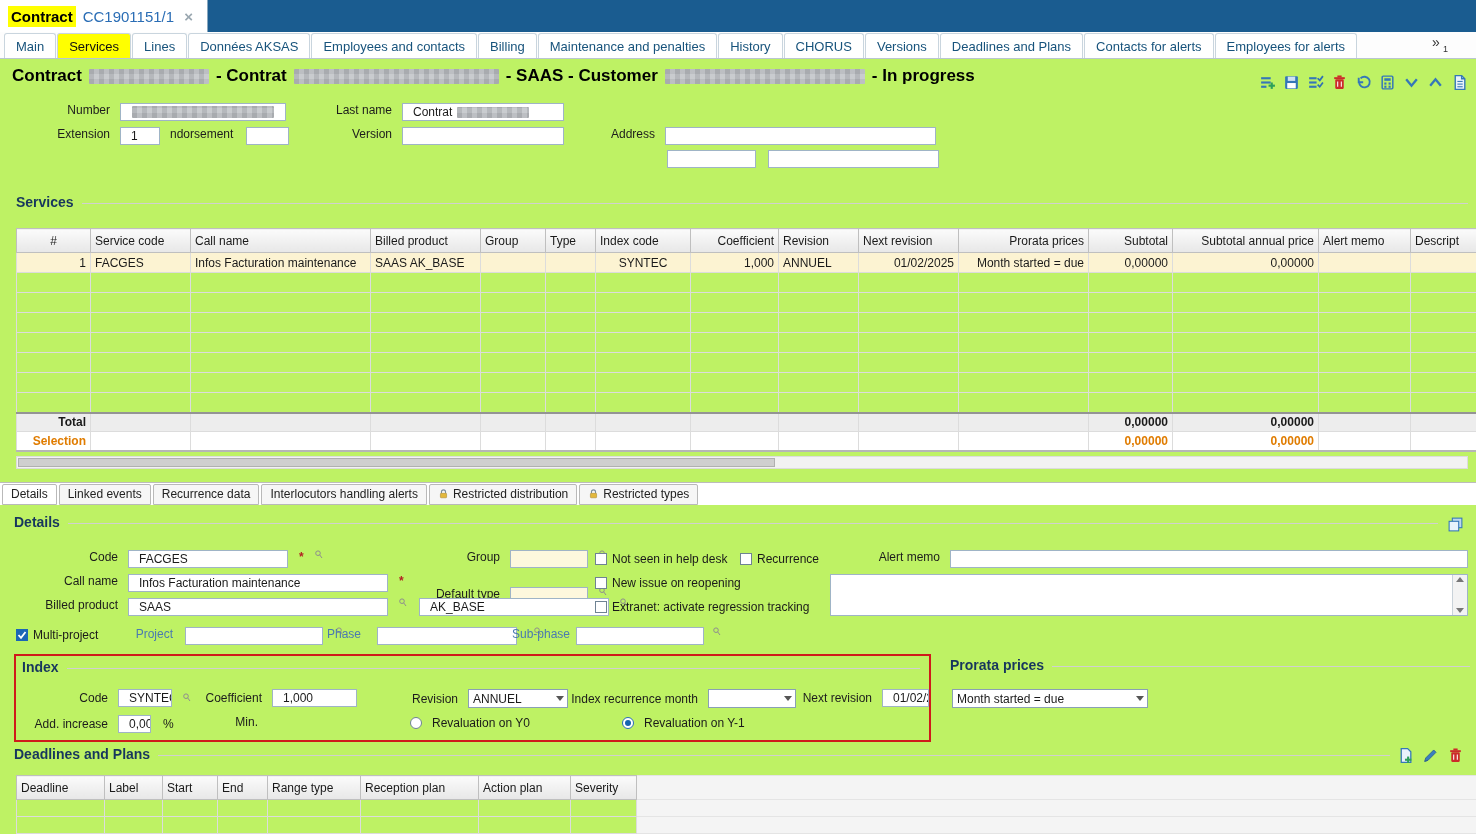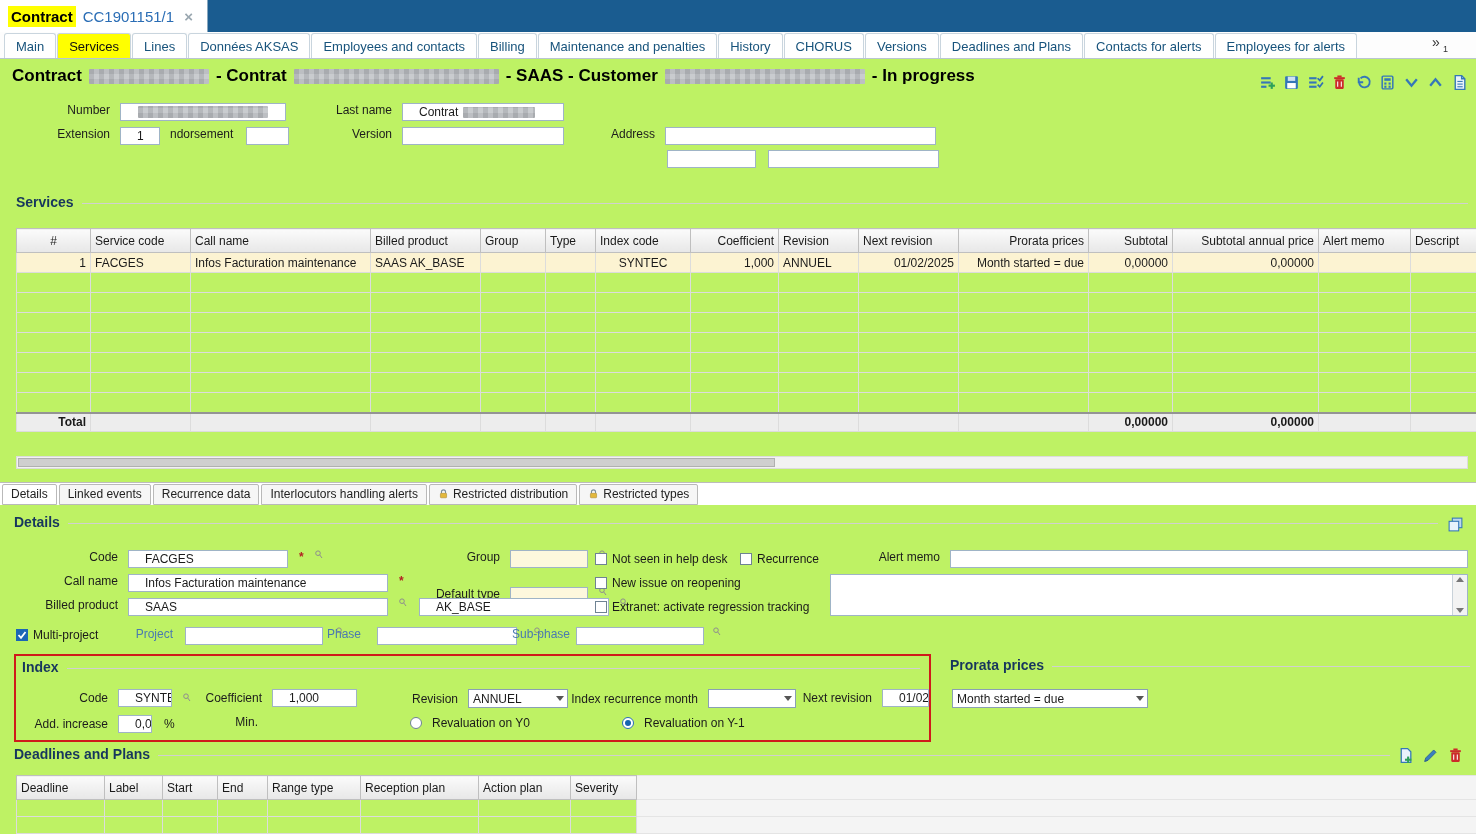--- a/index.html
+++ b/index.html
@@ -27,21 +27,21 @@
 .blur.w-a{width:120px}.blur.w-b{width:205px}.blur.w-c{width:200px}
 .blur.fill{flex:1;height:12px;margin:0 1px}
 .blur.inline{width:72px;height:11px;margin-left:5px}
 .title-tools{position:absolute;top:74px;right:8px;display:flex;gap:7px;align-items:center}
 .icon16{width:17px;height:17px;display:inline-block;cursor:pointer}
 
 
 .fgroup{position:absolute;display:flex;align-items:flex-start;gap:10px}
 .flabel{color:#1c1c1c;text-align:right;white-space:nowrap;font-size:12px}
 .flabel.blue{color:#4a7ab0}
-.tinput{height:18px;border:1px solid #9fb4c6;background:#fff;font-size:12px;padding:0 16px;display:flex;align-items:center;overflow:hidden;white-space:nowrap}
+.tinput{height:18px;border:1px solid #9fb4c6;background:#fff;font-size:12px;padding:0 10px;display:flex;align-items:center;overflow:hidden;white-space:nowrap}
 .tinput.cream{background:#fdf8dd}
 .star{color:#b22222;font-weight:bold;margin-left:1px}
 .lookup{margin-left:1px;display:inline-block;cursor:pointer}
 .select{height:19px;border:1px solid #8aa0b4;background:#fff;display:flex;align-items:center;justify-content:space-between;padding:0 3px 0 4px;font-size:12px;cursor:pointer}
 .select .arr{width:0;height:0;border-left:4px solid transparent;border-right:4px solid transparent;border-top:5px solid #555;margin-left:6px}
 .cb{display:flex;align-items:center;gap:5px;white-space:nowrap;cursor:pointer}
 .cb .box{width:12px;height:12px;border:1px solid #6f8393;background:#fff;display:inline-flex;align-items:center;justify-content:center;flex:0 0 auto}
 .cb.checked .box{background:#1b66b5;border-color:#1b66b5}
 .radio{display:flex;align-items:center;gap:5px;white-space:nowrap;cursor:pointer}
 .radio .dot{width:12px;height:12px;border:1px solid #6f8393;border-radius:50%;background:#fff;display:inline-flex;align-items:center;justify-content:center;flex:0 0 auto}
@@ -459,20 +459,37 @@
           <td></td>
           <td></td>
           <td></td>
           <td></td>
           <td></td>
         <td class="ta-r">0,00000</td>
         <td class="ta-r">0,00000</td>
         <td></td>
           <td></td>
       </tr>
+      <tr class="selrow">
+        <td class="ta-r">Selection</td>
+        <td></td>
+          <td></td>
+          <td></td>
+          <td></td>
+          <td></td>
+          <td></td>
+          <td></td>
+          <td></td>
+          <td></td>
+          <td></td>
+        <td class="ta-r">0,00000</td>
+        <td class="ta-r">0,00000</td>
+        <td></td>
+          <td></td>
+      </tr>
     </tbody>
   </table>
 
   <div id="svc-scroll">
     <div class="thumb"></div>
   </div>
 
   <div id="subtabs">
     <div class="subtab active">
         <span>Details</span>

